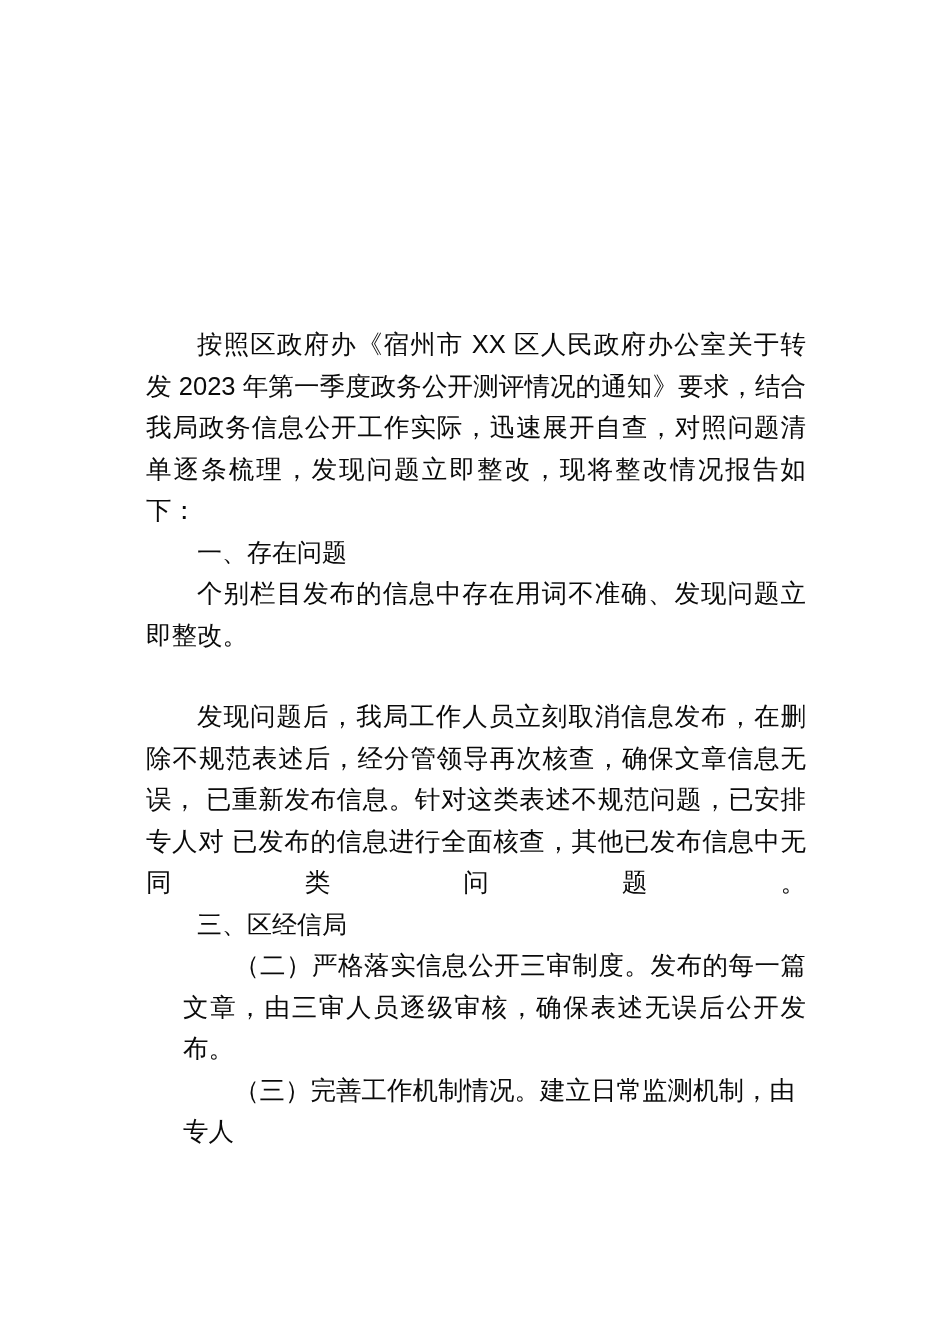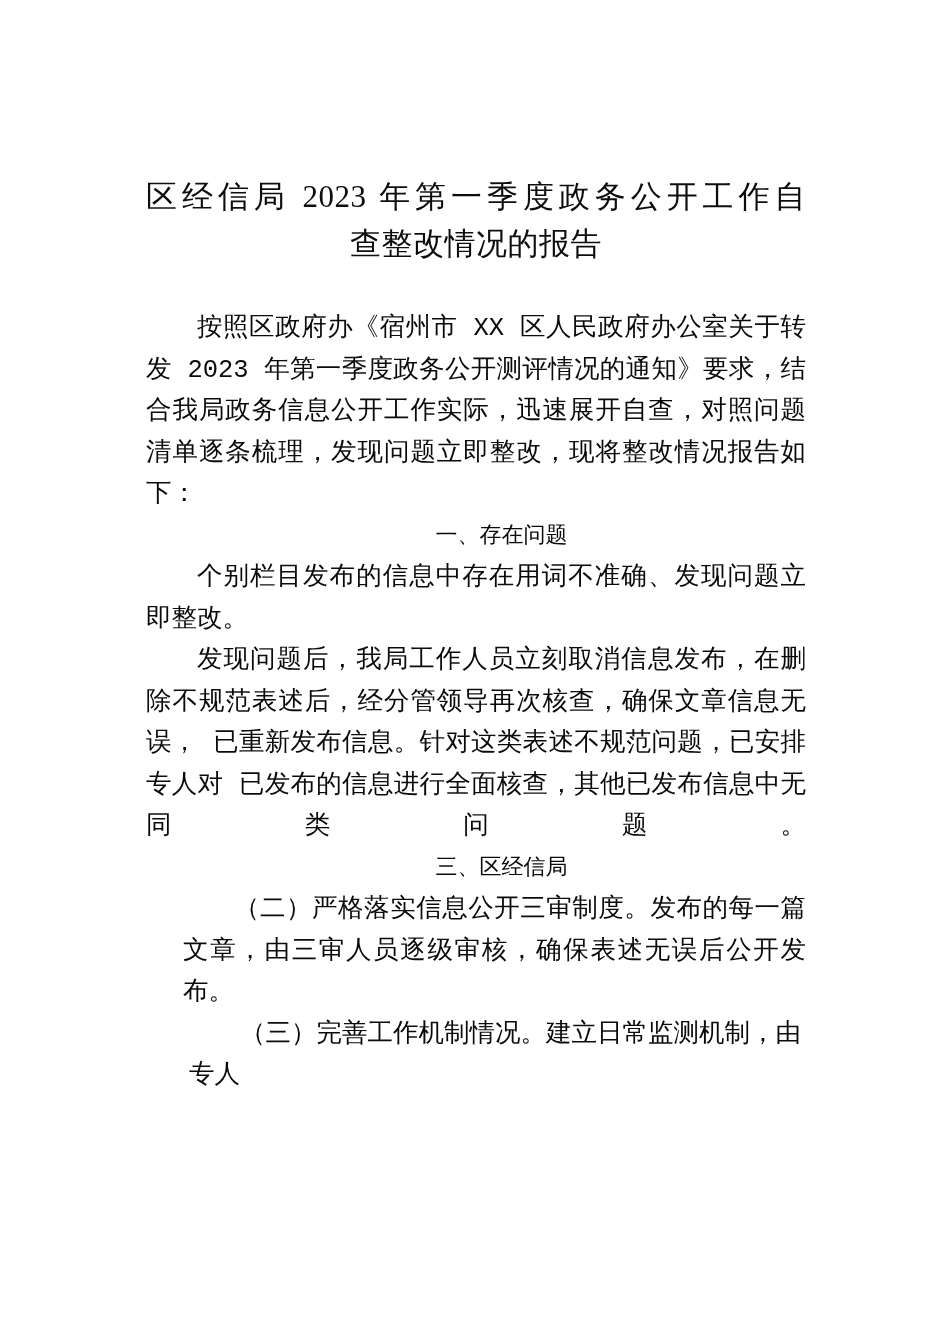--- a/index.html
+++ b/index.html
@@ -47,76 +47,71 @@
     text-align-last: justify;
   }
   .doc-title .t-line-2 {
     text-align: center;
   }
 
   
   .body-block {
     position: absolute;
     left: 146px;
-    top: 308px;
+    top: 324px;
     width: 660px;
-    font-family: Liberation Mono, monospace;
   }
 
   .para {
     font-size: 25.5px;
     line-height: 41.5px;
     text-align: justify;
     text-justify: inter-character;
     letter-spacing: 0px;
     margin: 0;
     color: #0a0a0a;
     font-weight: 400;
   }
   .para.indent2 {
     text-indent: 51px;
   }
   .para.stretch-last {
     text-align-last: justify;
+    margin-top: 40px;
   }
 
   .heading {
-    font-size: 22px;
+    font-size: 25px;
     line-height: 41.5px;
     text-indent: 51px;
     margin: 0;
     font-weight: 400;
     color: #0a0a0a;
-    text-align: center;
+    text-align: left;
   }
 
   
   .subblock {
     margin-left: 37px;
     width: 623px;
   }
   .subblock .para {
     text-indent: 51px;
   }
 
   
   .clipped {
     text-align: left;
-    margin-left: 6px;
   }
 </style>
 </head>
 <body>
 
 <div class="page">
 
-  <h1 class="doc-title">
-    <span class="t-line t-line-1">区经信局 2023 年第一季度政务公开工作自</span>
-    <span class="t-line t-line-2">查整改情况的报告</span>
-  </h1>
 
   <div class="body-block">
 
     <p class="para indent2">按照区政府办《宿州市 XX 区人民政府办公室关于转发 2023 年第一季度政务公开测评情况的通知》要求，结合我局政务信息公开工作实际，迅速展开自查，对照问题清单逐条梳理，发现问题立即整改，现将整改情况报告如下：</p>
 
     <p class="heading">一、存在问题</p>
     <p class="para indent2">个别栏目发布的信息中存在用词不准确、发现问题立即整改。</p>
 
     <p class="para indent2 stretch-last">发现问题后，我局工作人员立刻取消信息发布，在删除不规范表述后，经分管领导再次核查，确保文章信息无误， 已重新发布信息。针对这类表述不规范问题，已安排专人对 已发布的信息进行全面核查，其他已发布信息中无同类问题。</p>
 

